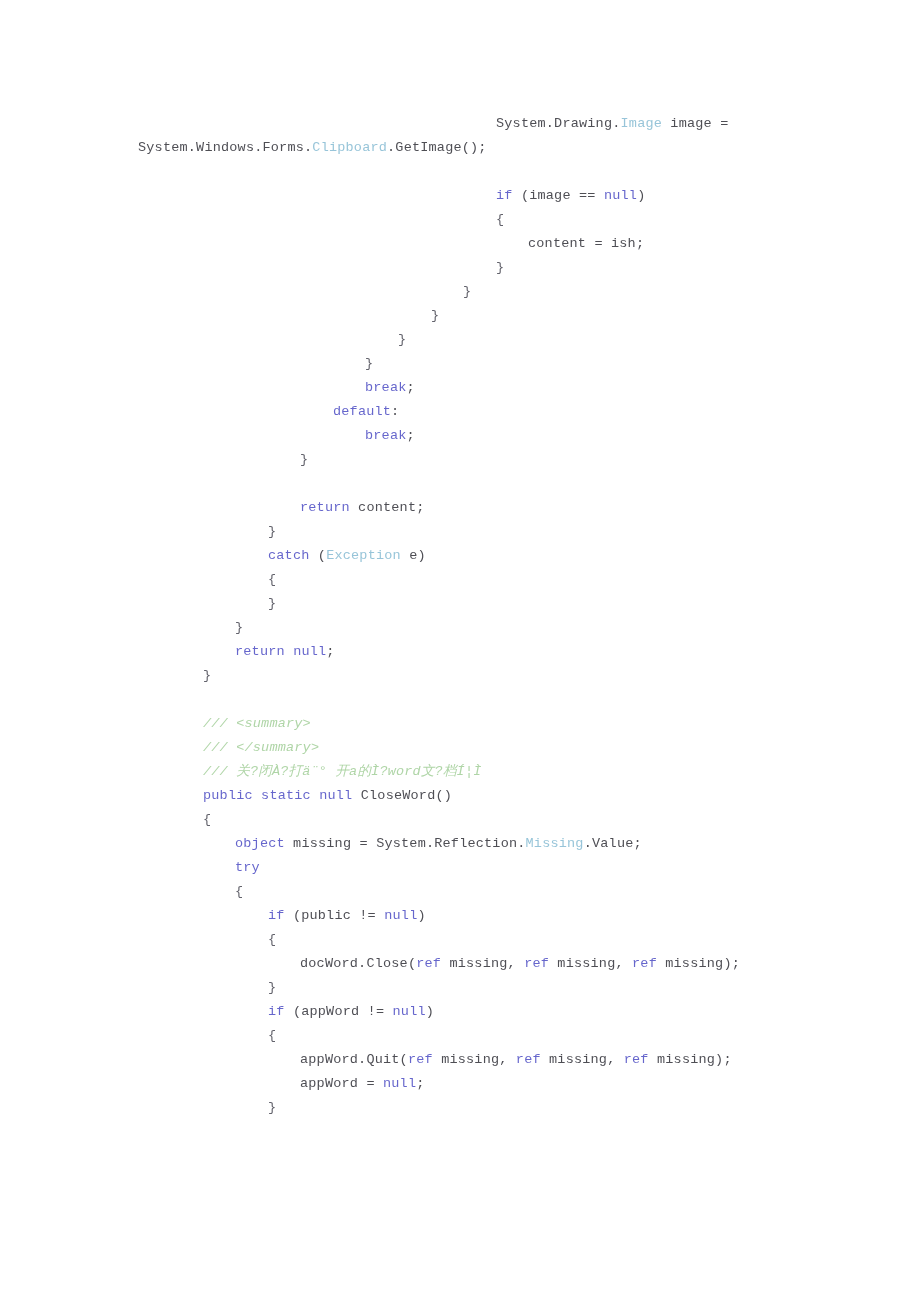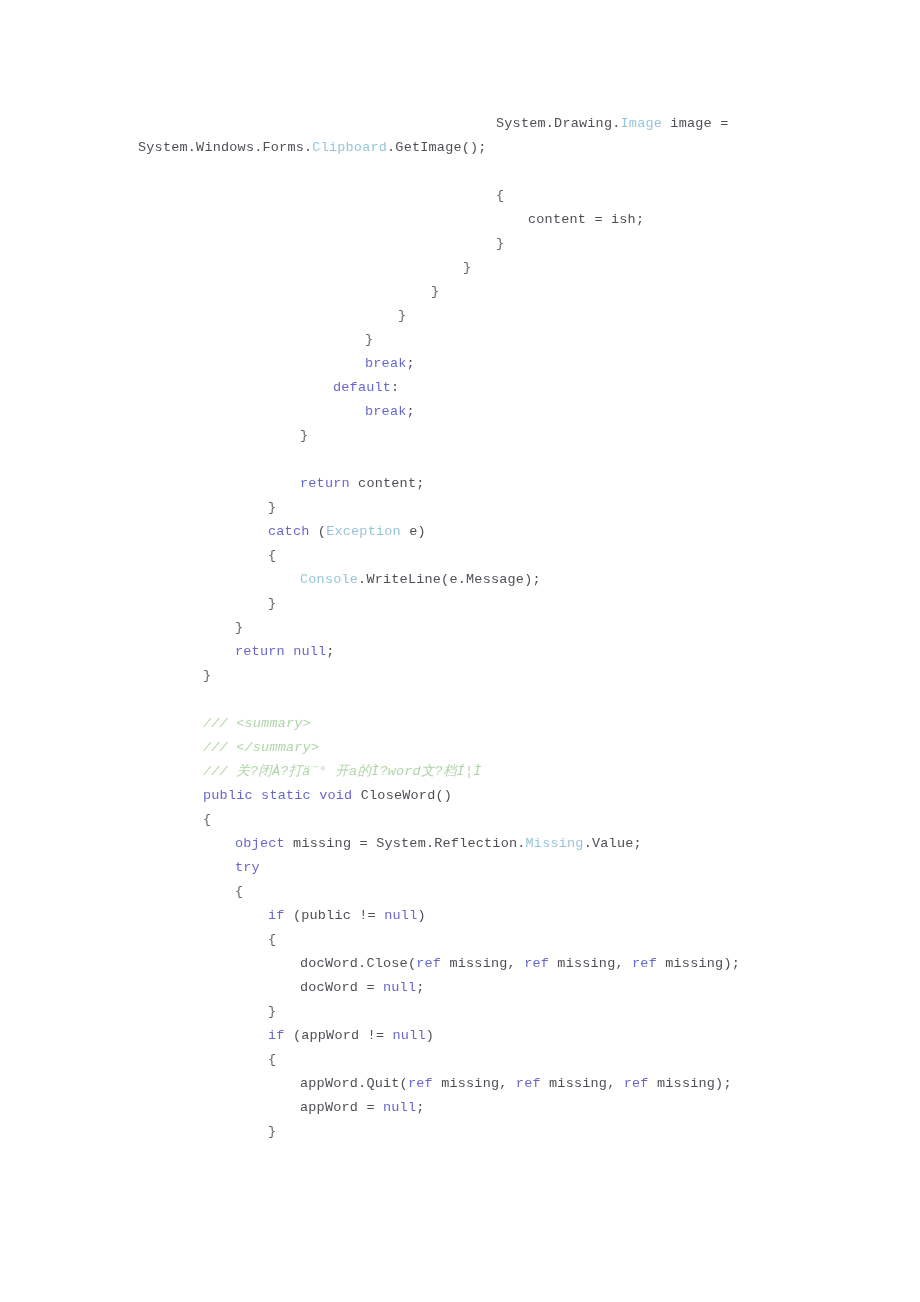--- a/index.html
+++ b/index.html
@@ -51,54 +51,53 @@
   #code-block { opacity: 0.92; }
 </style>
 </head>
 <body>
 
 <div id="page">
   <div id="code-block">
       <div class="code-line"><span style="display: inline-block; width: 496px;"></span><span class="tok-plain">System.Drawing.</span><span class="tok-type">Image</span><span class="tok-plain"> image =</span></div>
       <div class="code-line"><span style="display: inline-block; width: 138px;"></span><span class="tok-plain">System.Windows.Forms.</span><span class="tok-type">Clipboard</span><span class="tok-plain">.GetImage();</span></div>
       <div class="code-line">&nbsp;</div>
+      <div class="code-line"><span style="display: inline-block; width: 496px;"></span><span class="tok-kw">if</span><span class="tok-plain"> (image == </span><span class="tok-kw">null</span><span class="tok-plain">)</span></div>
       <div class="code-line"><span style="display: inline-block; width: 496px;"></span><span class="tok-punct">{</span></div>
       <div class="code-line"><span style="display: inline-block; width: 528px;"></span><span class="tok-plain">content = ish;</span></div>
       <div class="code-line"><span style="display: inline-block; width: 496px;"></span><span class="tok-punct">}</span></div>
       <div class="code-line"><span style="display: inline-block; width: 463px;"></span><span class="tok-punct">}</span></div>
       <div class="code-line"><span style="display: inline-block; width: 431px;"></span><span class="tok-punct">}</span></div>
       <div class="code-line"><span style="display: inline-block; width: 398px;"></span><span class="tok-punct">}</span></div>
       <div class="code-line"><span style="display: inline-block; width: 365px;"></span><span class="tok-punct">}</span></div>
       <div class="code-line"><span style="display: inline-block; width: 365px;"></span><span class="tok-kw">break</span><span class="tok-plain">;</span></div>
       <div class="code-line"><span style="display: inline-block; width: 333px;"></span><span class="tok-kw">default</span><span class="tok-plain">:</span></div>
       <div class="code-line"><span style="display: inline-block; width: 365px;"></span><span class="tok-kw">break</span><span class="tok-plain">;</span></div>
       <div class="code-line"><span style="display: inline-block; width: 300px;"></span><span class="tok-punct">}</span></div>
       <div class="code-line">&nbsp;</div>
       <div class="code-line"><span style="display: inline-block; width: 300px;"></span><span class="tok-kw">return</span><span class="tok-plain"> content;</span></div>
       <div class="code-line"><span style="display: inline-block; width: 268px;"></span><span class="tok-punct">}</span></div>
       <div class="code-line"><span style="display: inline-block; width: 268px;"></span><span class="tok-kw">catch</span><span class="tok-plain"> (</span><span class="tok-type">Exception</span><span class="tok-plain"> e)</span></div>
       <div class="code-line"><span style="display: inline-block; width: 268px;"></span><span class="tok-punct">{</span></div>
-      <div class="code-line"><span style="display: inline-block; width: 300px;"></span><span class="tok-type">Console</span><span class="tok-plain">.WriteLine(e.Message);</span></div>
       <div class="code-line"><span style="display: inline-block; width: 268px;"></span><span class="tok-punct">}</span></div>
       <div class="code-line"><span style="display: inline-block; width: 235px;"></span><span class="tok-punct">}</span></div>
       <div class="code-line"><span style="display: inline-block; width: 235px;"></span><span class="tok-kw">return</span><span class="tok-plain"> </span><span class="tok-kw">null</span><span class="tok-plain">;</span></div>
       <div class="code-line"><span style="display: inline-block; width: 203px;"></span><span class="tok-punct">}</span></div>
       <div class="code-line">&nbsp;</div>
       <div class="code-line"><span style="display: inline-block; width: 203px;"></span><span class="tok-comment">/// &lt;summary&gt;</span></div>
       <div class="code-line"><span style="display: inline-block; width: 203px;"></span><span class="tok-comment">/// &lt;/summary&gt;</span></div>
       <div class="code-line"><span style="display: inline-block; width: 203px;"></span><span class="tok-comment">/// 关?闭À?打ä¨° 开a的Ì?word文?档Í¦Ì</span></div>
-      <div class="code-line"><span style="display: inline-block; width: 203px;"></span><span class="tok-kw">public static void</span><span class="tok-plain"> CloseWord()</span></div>
+      <div class="code-line"><span style="display: inline-block; width: 203px;"></span><span class="tok-kw">public static null</span><span class="tok-plain"> CloseWord()</span></div>
       <div class="code-line"><span style="display: inline-block; width: 203px;"></span><span class="tok-punct">{</span></div>
       <div class="code-line"><span style="display: inline-block; width: 235px;"></span><span class="tok-kw">object</span><span class="tok-plain"> missing = System.Reflection.</span><span class="tok-type">Missing</span><span class="tok-plain">.Value;</span></div>
       <div class="code-line"><span style="display: inline-block; width: 235px;"></span><span class="tok-kw">try</span></div>
       <div class="code-line"><span style="display: inline-block; width: 235px;"></span><span class="tok-punct">{</span></div>
       <div class="code-line"><span style="display: inline-block; width: 268px;"></span><span class="tok-kw">if</span><span class="tok-plain"> (public != </span><span class="tok-kw">null</span><span class="tok-plain">)</span></div>
       <div class="code-line"><span style="display: inline-block; width: 268px;"></span><span class="tok-punct">{</span></div>
       <div class="code-line"><span style="display: inline-block; width: 300px;"></span><span class="tok-plain">docWord.Close(</span><span class="tok-kw">ref</span><span class="tok-plain"> missing, </span><span class="tok-kw">ref</span><span class="tok-plain"> missing, </span><span class="tok-kw">ref</span><span class="tok-plain"> missing);</span></div>
-      <div class="code-line"><span style="display: inline-block; width: 300px;"></span><span class="tok-plain">docWord = </span><span class="tok-kw">null</span><span class="tok-plain">;</span></div>
       <div class="code-line"><span style="display: inline-block; width: 268px;"></span><span class="tok-punct">}</span></div>
       <div class="code-line"><span style="display: inline-block; width: 268px;"></span><span class="tok-kw">if</span><span class="tok-plain"> (appWord != </span><span class="tok-kw">null</span><span class="tok-plain">)</span></div>
       <div class="code-line"><span style="display: inline-block; width: 268px;"></span><span class="tok-punct">{</span></div>
       <div class="code-line"><span style="display: inline-block; width: 300px;"></span><span class="tok-plain">appWord.Quit(</span><span class="tok-kw">ref</span><span class="tok-plain"> missing, </span><span class="tok-kw">ref</span><span class="tok-plain"> missing, </span><span class="tok-kw">ref</span><span class="tok-plain"> missing);</span></div>
       <div class="code-line"><span style="display: inline-block; width: 300px;"></span><span class="tok-plain">appWord = </span><span class="tok-kw">null</span><span class="tok-plain">;</span></div>
       <div class="code-line"><span style="display: inline-block; width: 268px;"></span><span class="tok-punct">}</span></div>
     </div>
 </div>
 
 </body></html>

